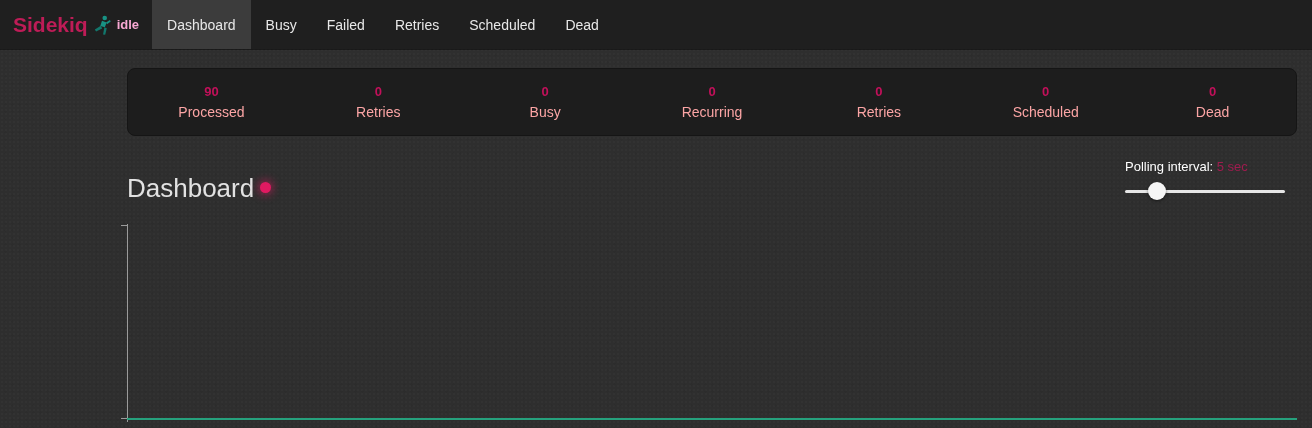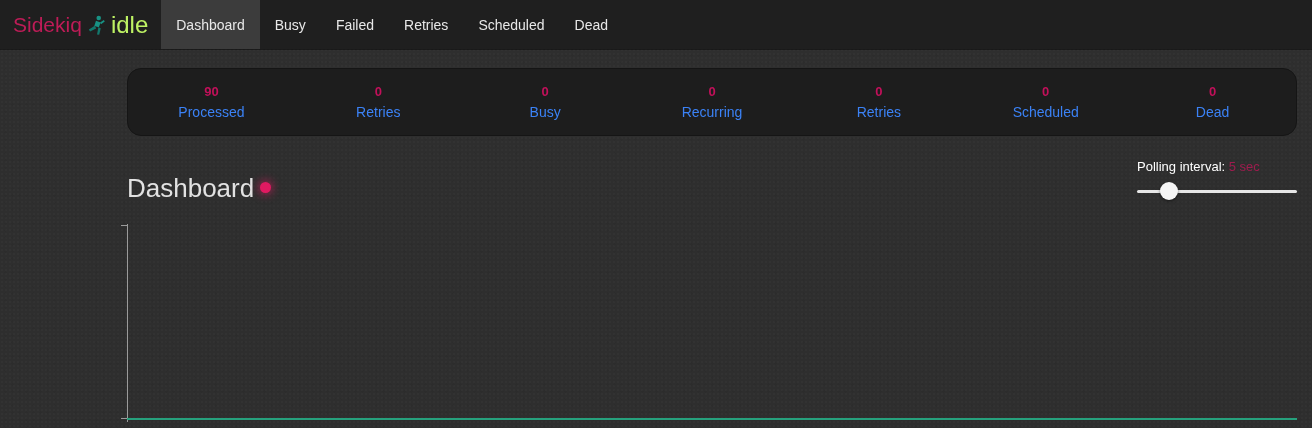--- a/index.html
+++ b/index.html
@@ -15,59 +15,59 @@
     font-family: "Liberation Sans", "DejaVu Sans", sans-serif;
   }
 
   
   .navbar {
     height: 49px; background: #1f1f1f; display: flex; align-items: stretch;
     box-shadow: 0 1px 0 rgba(0,0,0,0.45);
   }
   .brand {
     display: flex; align-items: center; gap: 6px;
-    padding: 0 8px 0 13px; cursor: pointer; text-decoration: none;
+    padding: 0 8px 0 13px; cursor: pointer; text-decoration: none; font-weight: bold;
   }
   .brand-name { color: #be1c57; font-size: 21px; line-height: 1; }
   .logo-icon  { display: inline-flex; margin-top: 2px; }
-  .status-text { color: #bef264; font-size: 24px; line-height: 1; }
+  .status-text { color: #f9a8d4; font-size: 13px; line-height: 1; }
   .nav-list { display: flex; margin: 0 0 0 5px; padding: 0; list-style: none; }
   .nav-item {
     display: flex; align-items: center; padding: 0 15px;
     font-size: 14px; color: #e8e8e8; cursor: pointer; white-space: nowrap;
   }
   .nav-item.active { background: #3c3c3c; }
 
   
   .main { margin: 0 15px 0 127px; }
 
   .stats-bar {
     margin-top: 19px; height: 68px;
-    background: #1d1d1d; border: 1px solid #151515; border-radius: 14px;
+    background: #1d1d1d; border: 1px solid #151515; border-radius: 8px;
     display: flex; align-items: center;
   }
   .stat {
     flex: 1; display: flex; flex-direction: column; align-items: center;
     gap: 7px; cursor: pointer; text-decoration: none;
   }
   .stat-value { color: #c2105a; font-size: 13px; font-weight: 700; line-height: 1; }
-  .stat-label { color: #3b82f6; font-size: 14px; line-height: 1; }
+  .stat-label { color: #fca5a5; font-size: 14px; line-height: 1; }
 
   .page-header { position: relative; margin-top: 37px; height: 32px; }
   .page-title {
     display: inline-block; margin: 0; font-size: 26px; font-weight: 400;
     color: #e2e2e2; line-height: 30px;
   }
   .beacon {
     position: absolute; left: 133px; top: 9px; width: 11px; height: 11px;
     border-radius: 50%; background: #e01a61;
     box-shadow: 0 0 9px 2px rgba(224,26,97,0.55);
   }
 
-  .polling { position: absolute; top: -14px; right: 0; width: 160px; }
+  .polling { position: absolute; top: -14px; right: 12px; width: 160px; }
   .polling-text { font-size: 13px; color: #ffffff; white-space: nowrap; }
   .polling-value { color: #9e1c4e; }
   .slider { position: relative; height: 18px; margin-top: 8px; cursor: pointer; }
   .slider-track {
     position: absolute; left: 0; right: 0; top: 8px; height: 3px;
     background: #e6e6e6; border-radius: 2px;
   }
   .slider-thumb {
     position: absolute; left: 23px; top: 0; width: 18px; height: 18px;
     border-radius: 50%; background: #f5f5f5;

